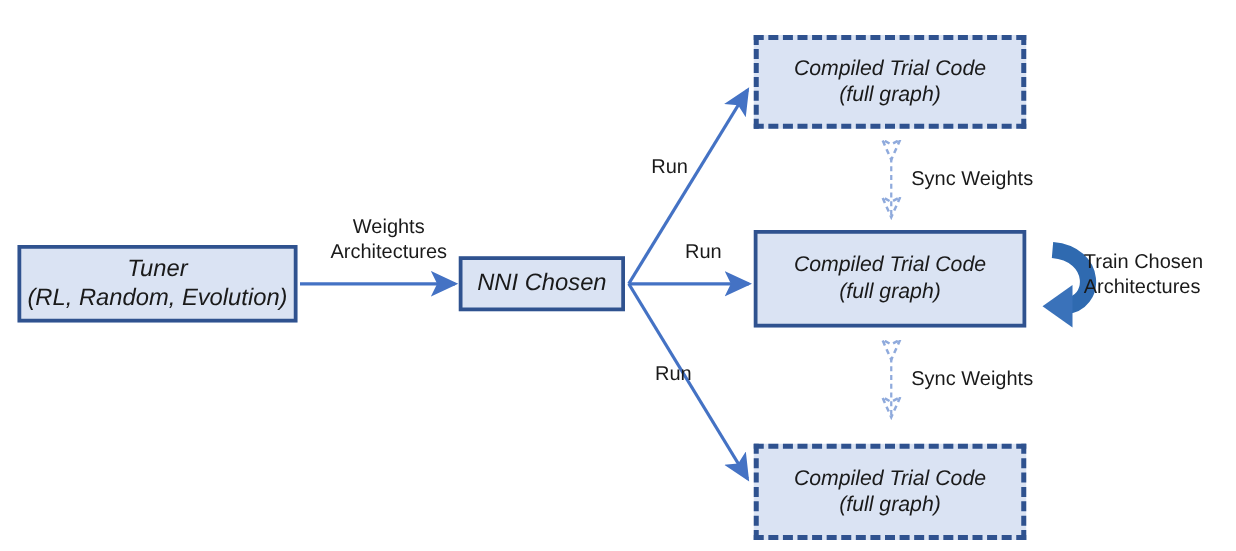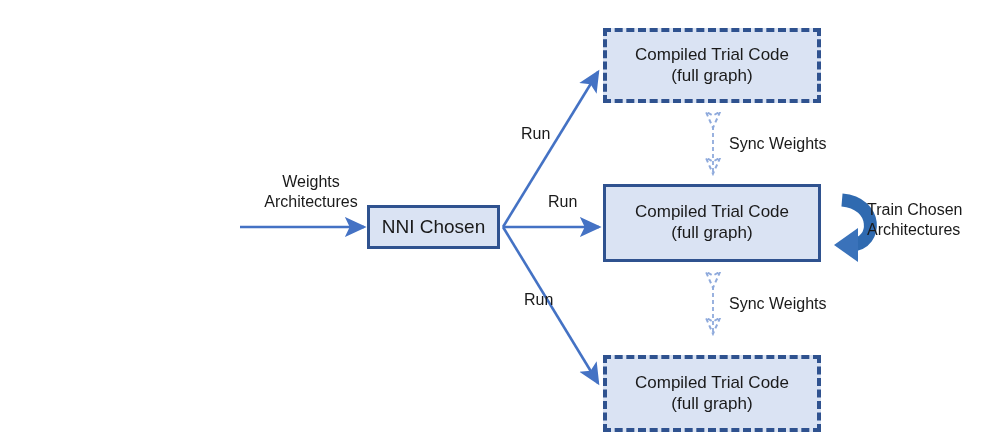--- a/index.html
+++ b/index.html
@@ -40,20 +40,21 @@
   .node.solid {
     border: 3px solid #2f528f;
   }
   .node.dashed {
     border: 4px dashed #2f528f;
   }
   .node .line1,
   .node .line2 {
     display: block;
     white-space: nowrap;
+    font-style: italic;
   }
 
   
   #tuner-box {
     left: 14px;
     top: 196px;
     width: 224px;
     height: 62px;
     font-size: 19px;
   }
@@ -171,20 +172,24 @@
     <g>
       <line x1="713" y1="286" x2="713" y2="332" stroke="#8faadc" stroke-width="1.8" stroke-dasharray="4 3" marker-start="url(#arrowSyncDown)" marker-end="url(#arrowSyncUp)"></line>
     </g>
 
     <g>
       <path d="M842,200 C878,203 878,243 852,245" fill="none" stroke="#2f6ab0" stroke-width="13" stroke-linecap="butt"></path>
       <path d="M858,228 L858,262 L834,245 Z" fill="#3a72ba"></path>
     </g>
   </svg>
 
+  <div class="node solid" id="tuner-box">
+    <span class="line1">Tuner</span>
+    <span class="line2">(RL, Random, Evolution)</span>
+  </div>
 
   <div class="node solid" id="nni-manager-box">
     <span class="line1">NNI Chosen</span>
   </div>
 
   <div class="node dashed" id="trial-top-box">
     <span class="line1">Compiled Trial Code</span>
     <span class="line2">(full graph)</span>
   </div>
 

